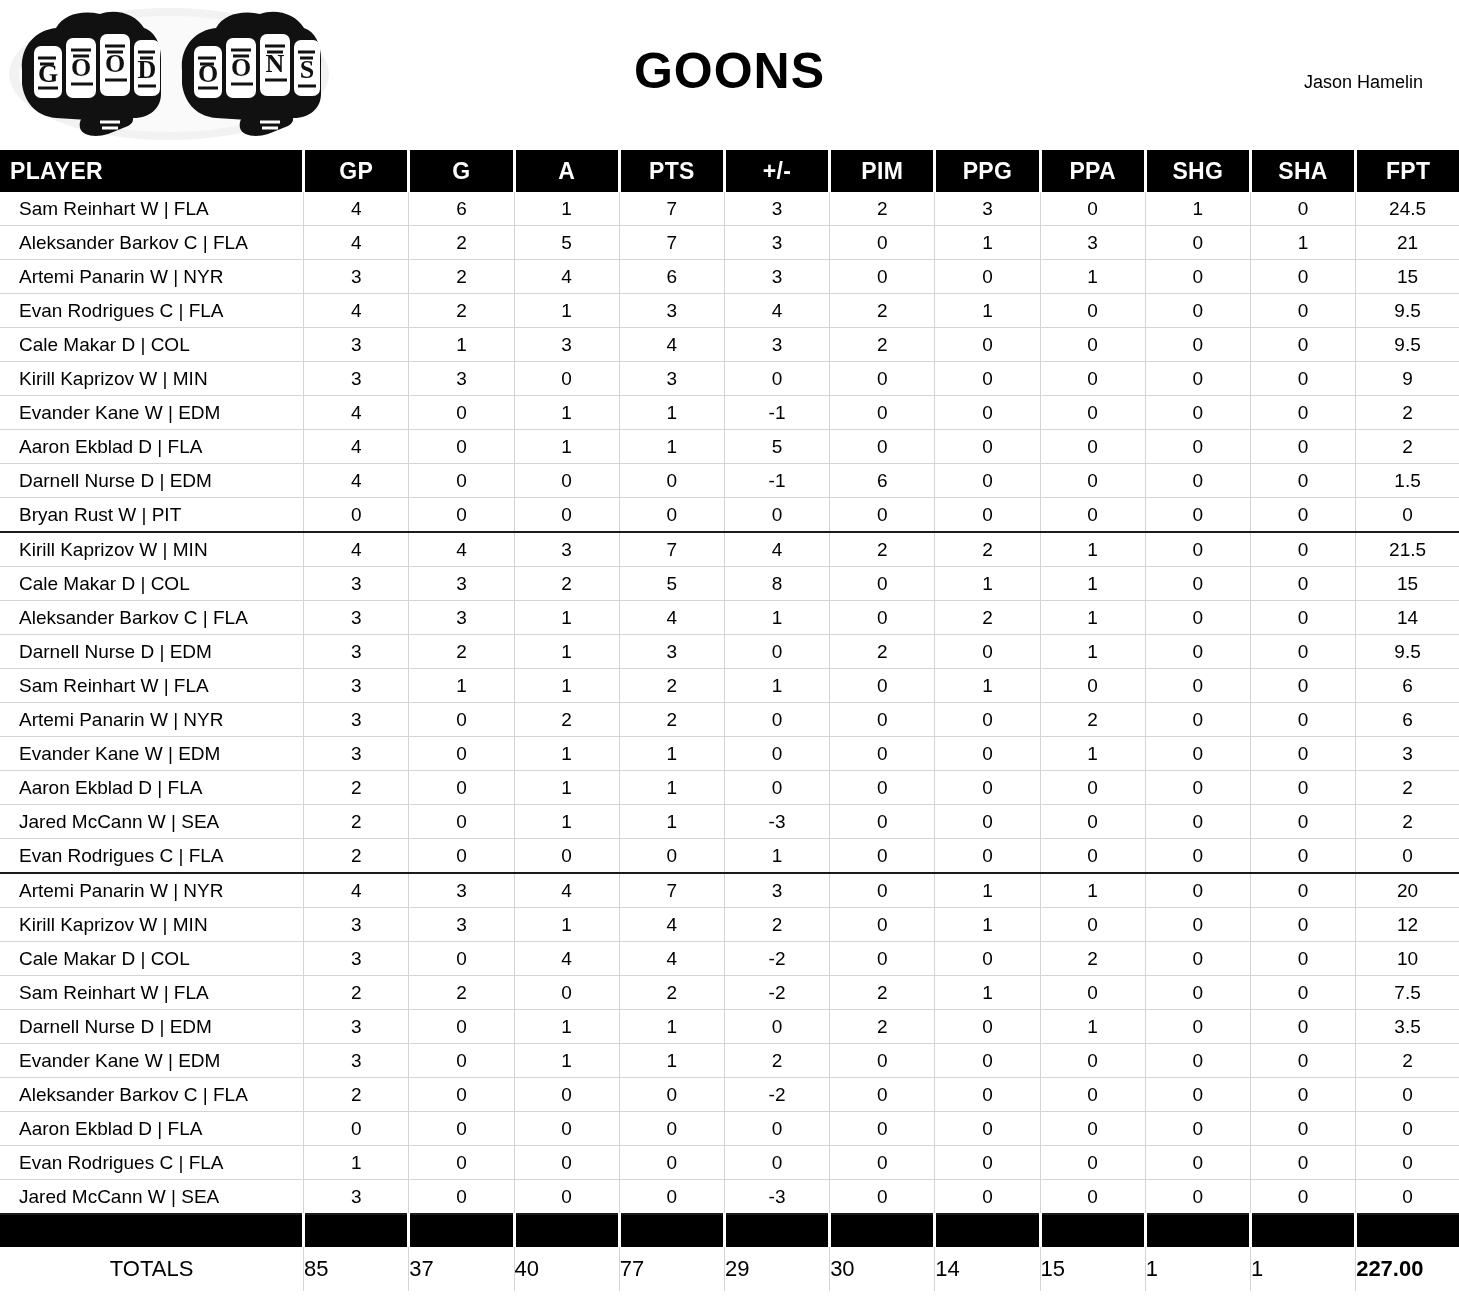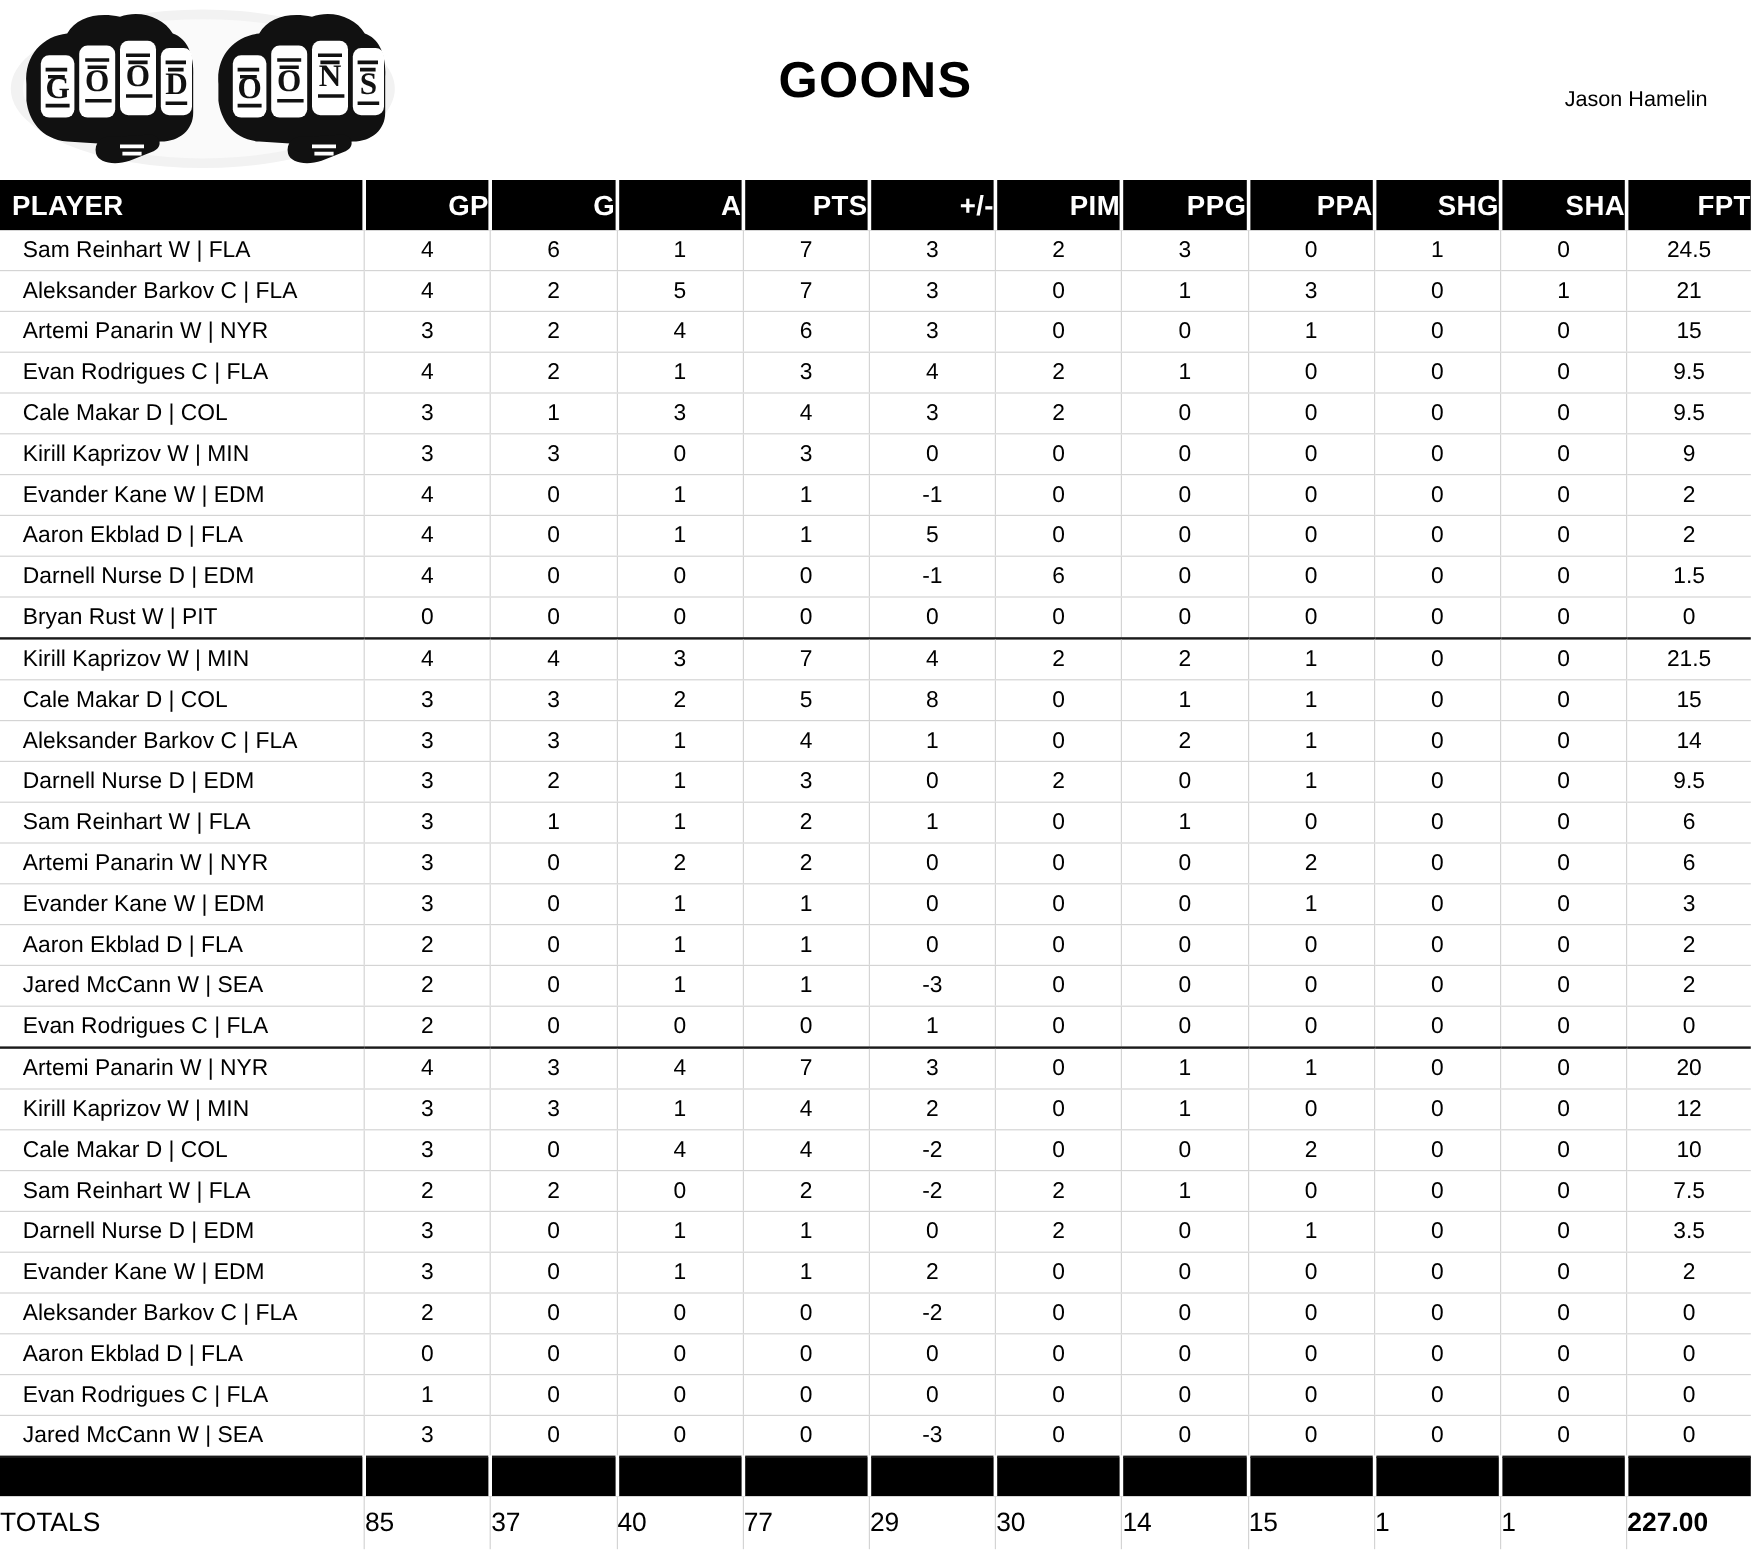--- a/index.html
+++ b/index.html
@@ -30,21 +30,21 @@
     height: 145px;
   }
   .logo svg { display: block; }
 
   .team-title {
     position: absolute;
     left: 0;
     right: 0;
     top: 46px;
     text-align: center;
-    font-size: 42px;
+    font-size: 50px;
     font-weight: bold;
     letter-spacing: 1px;
     line-height: 1;
     font-family: "Liberation Sans", sans-serif;
   }
 
   .owner-name {
     position: absolute;
     right: 36px;
     top: 72px;
@@ -71,21 +71,21 @@
   
   thead th {
     background: #000000;
     color: #ffffff;
     font-weight: bold;
     font-size: 23px;
     height: 42px;
     padding: 0;
     border-left: 3px solid #fca5a5;
     border-right: 3px solid #ffffff;
-    text-align: right;
+    text-align: center;
     vertical-align: middle;
     letter-spacing: 0.3px;
   }
   thead th.h-player {
     text-align: left;
     padding-left: 10px;
     border-left: none;
   }
   thead th.h-last { border-right: none; }
 
@@ -126,21 +126,21 @@
     height: 44px;
     font-size: 22px;
     text-align: left;
     vertical-align: middle;
     border: none;
     border-left: 1px solid #d4d4d4;
     background: #ffffff;
     padding: 0;
   }
   tr.totals td.totals-label {
-    text-align: left;
+    text-align: center;
     border-left: none;
     font-weight: normal;
   }
   tr.totals td.totals-fpt { font-weight: bold; }
 </style>
 </head>
 <body>
 
 <div class="header">
 

